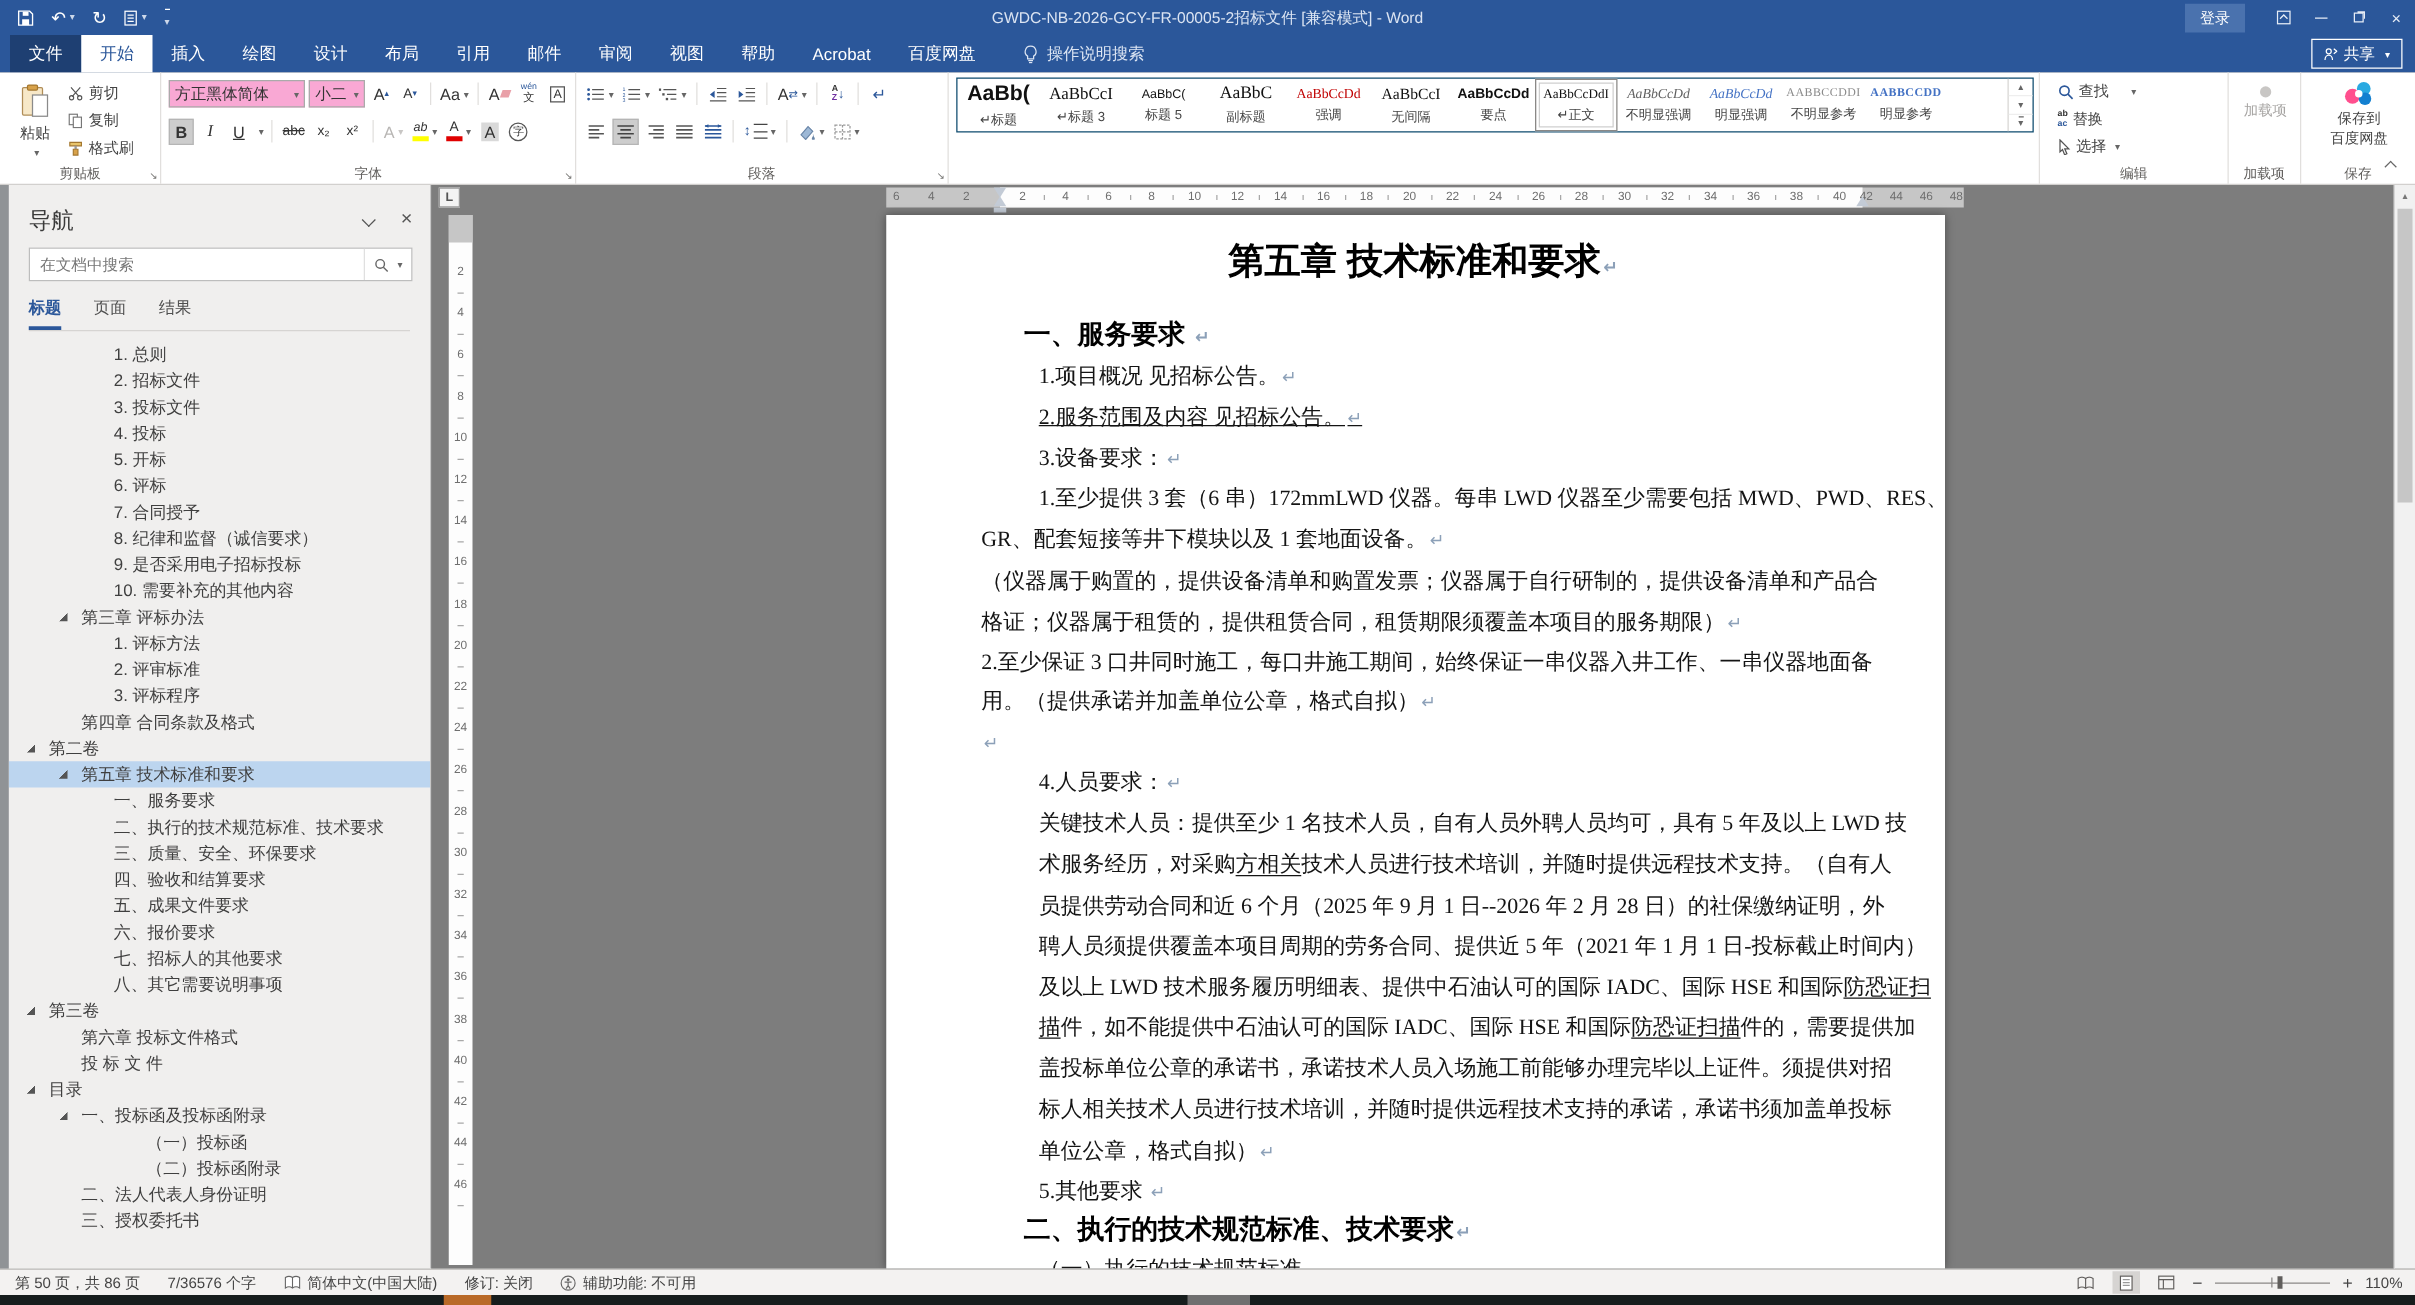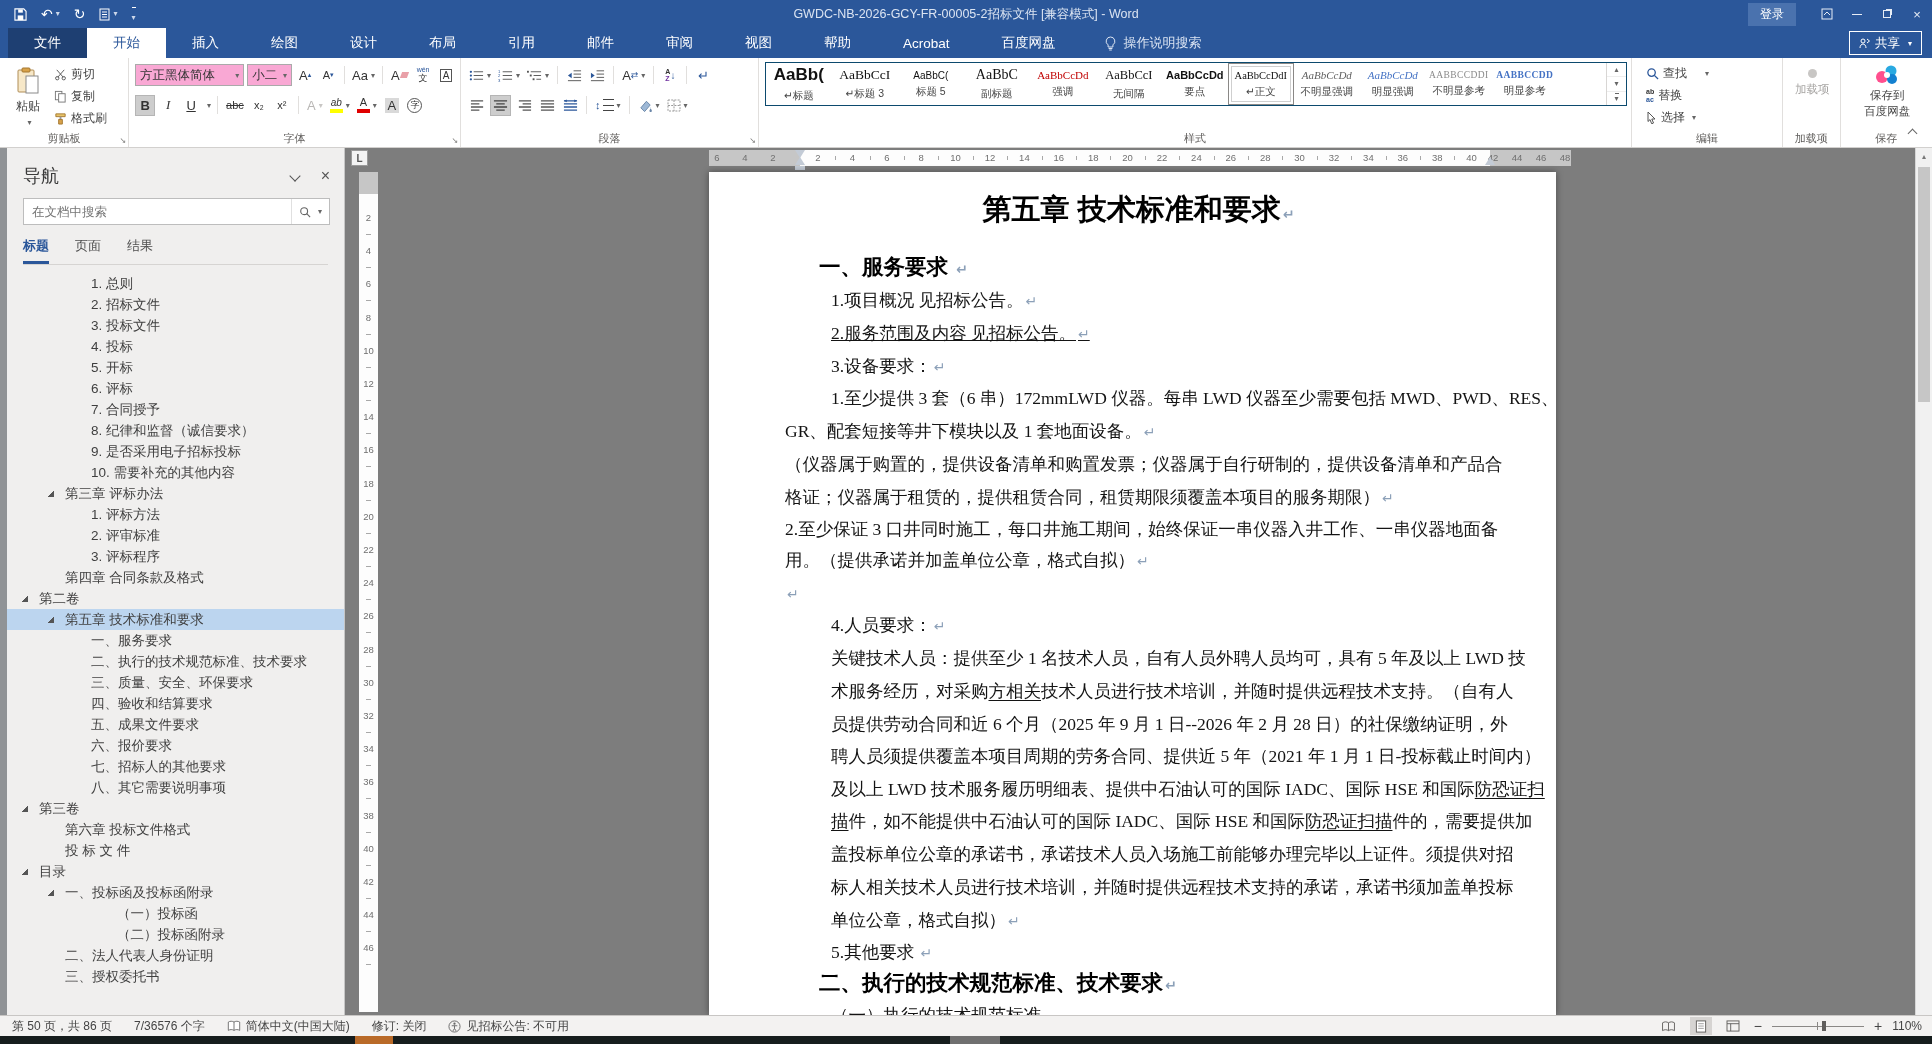--- a/index.html
+++ b/index.html
@@ -17,21 +17,21 @@
   .wtitle{position:absolute;left:0;right:0;text-align:center;color:#dbe4f2;font-size:12.5px;pointer-events:none}
   .winctl{position:absolute;right:0;top:0;height:28px;display:flex;align-items:center}
   .login{background:#4a72ae;color:#fff;font-size:12px;padding:3px 12px;margin-right:16px}
   .wbtn{width:30px;height:28px;display:flex;align-items:center;justify-content:center;color:#e7edf6;font-size:13px}
   .minline{display:block;width:10px;border-top:1px solid #e7edf6}
   .restbox{display:block;width:8px;height:8px;border:1px solid #e7edf6;box-shadow:2px -2px 0 -1px #e7edf6}
 
   
   .tabsrow{position:absolute;left:0;top:28px;width:100%;height:30px;background:#2b579a;display:flex;align-items:flex-end}
   .mtabs{display:flex;height:100%;align-items:stretch;margin-left:8px}
-  .mtab{padding:0 26px;display:flex;align-items:center;color:#fff;font-size:13.5px;white-space:nowrap}
+  .mtab{padding:0 15px;display:flex;align-items:center;color:#fff;font-size:13.5px;white-space:nowrap}
   .mtab.file{background:#1e3f72}
   .mtab.active{background:#fff;color:#2b579a}
   .tellme{display:flex;align-items:center;gap:7px;color:#dce5f3;font-size:13px;margin-left:22px;height:100%}
   .sharebox{position:absolute;right:10px;top:3px;height:24px;border:1px solid #fff;color:#fff;font-size:12.5px;
             display:flex;align-items:center;gap:5px;padding:0 9px}
 
   
   .ribbon{position:absolute;left:0;top:58px;width:100%;height:90px;background:#fff;border-bottom:1px solid #d2d0ce;display:flex}
   .rgroup{position:relative;height:100%;border-right:1px solid #e1dfdd;padding:5px 4px 16px 6px}
   .rlabel{position:absolute;left:0;right:0;bottom:1px;text-align:center;font-size:11px;color:#605e5c}
@@ -540,21 +540,20 @@
             </div>
           </div>
         <div class="gscroll">
           <div>▴</div>
           <div>▾</div>
           <div style="border-bottom:none">
               <span style="border-top:1px solid #666">▾</span>
             </div>
         </div>
       </div>
-      <div class="rlabel">样式</div>
     </div>
 
     <div class="rgroup g-edit">
       <div class="sbtn">
         <svg width="13" height="13" viewBox="0 0 14 14">
             <circle cx="6" cy="6" r="4" fill="none" stroke="#2b579a" stroke-width="1.4"></circle>
             <path d="M9 9l4 4" stroke="#2b579a" stroke-width="1.4"></path>
           </svg>
         <span>查找</span>
         <span class="dd" style="margin-left:14px">▾</span>
@@ -895,21 +894,21 @@
       </span>
       <span class="stitem">
           <span>修订: 关闭</span>
         </span>
       <span class="stitem">
         <svg width="13" height="13" viewBox="0 0 14 14">
             <circle cx="7" cy="7" r="6" fill="none" stroke="#666"></circle>
             <circle cx="7" cy="4" r="1.2" fill="#666"></circle>
             <path d="M4 6.2h6M7 6.2v3M7 9.2l-1.8 2.6M7 9.2l1.8 2.6" stroke="#666" fill="none"></path>
           </svg>
-        <span>见招标公告: 不可用</span>
+        <span>辅助功能: 不可用</span>
       </span>
     </div>
     <div class="stright">
       <span class="viewico">
           <svg width="15" height="11" viewBox="0 0 16 12">
             <path d="M8 2C6.2.6 3.4.6 1.5 2v8.5c1.9-1.3 4.7-1.3 6.5 0 1.8-1.3 4.6-1.3 6.5 0V2C12.6.6 9.8.6 8 2z" fill="none" stroke="#605e5c"></path>
             <path d="M8 2v8.5" stroke="#605e5c"></path>
           </svg>
         </span>
       <span class="viewico on">

